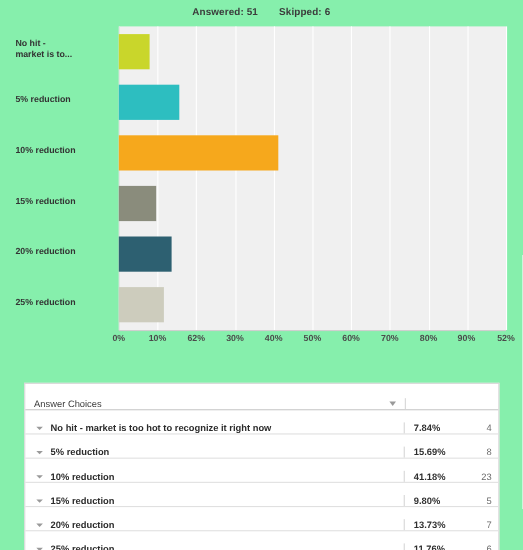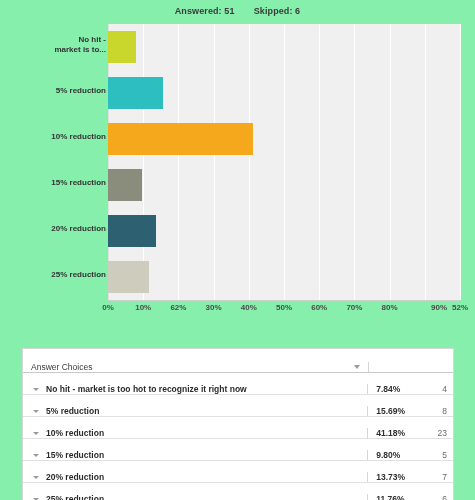--- a/index.html
+++ b/index.html
@@ -21,21 +21,20 @@
   }
   .summary span { display: inline-block; }
   .summary .gap { width: 14px; }
 
   
   #chart { position: absolute; left: 0; top: 22px; width: 475px; height: 300px; }
 
   .ylabels { position: absolute; left: 14px; top: 0; width: 92px; height: 278px; }
   .ylabel {
     position: absolute; right: 0; width: 92px;
-    text-align: right;
     font-size: 8px; font-weight: bold; color: #333333;
     line-height: 10px;
   }
 
   .plot {
     position: absolute; left: 108px; top: 2px;
     width: 352px; height: 276px;
     background: #f0f0f0;
   }
   .gridline {
@@ -173,21 +172,21 @@
     <div class="xlabels">
         <div class="xlabel" style="left: 108px;">0%</div>
         <div class="xlabel" style="left: 143.2px;">10%</div>
         <div class="xlabel" style="left: 178.4px;">62%</div>
         <div class="xlabel" style="left: 213.6px;">30%</div>
         <div class="xlabel" style="left: 248.8px;">40%</div>
         <div class="xlabel" style="left: 284px;">50%</div>
         <div class="xlabel" style="left: 319.2px;">60%</div>
         <div class="xlabel" style="left: 354.4px;">70%</div>
         <div class="xlabel" style="left: 389.6px;">80%</div>
-        <div class="xlabel" style="left: 439px;">90%</div>
+        <div class="xlabel" style="left: 424px;">90%</div>
         <div class="xlabel" style="left: 460px;">52%</div>
       </div>
   </div>
 
   <div id="table">
 
     <div class="trow head">
       <div class="c-choice">
         <span class="th-text">Answer Choices</span>
         <span class="caret head-right"></span>

